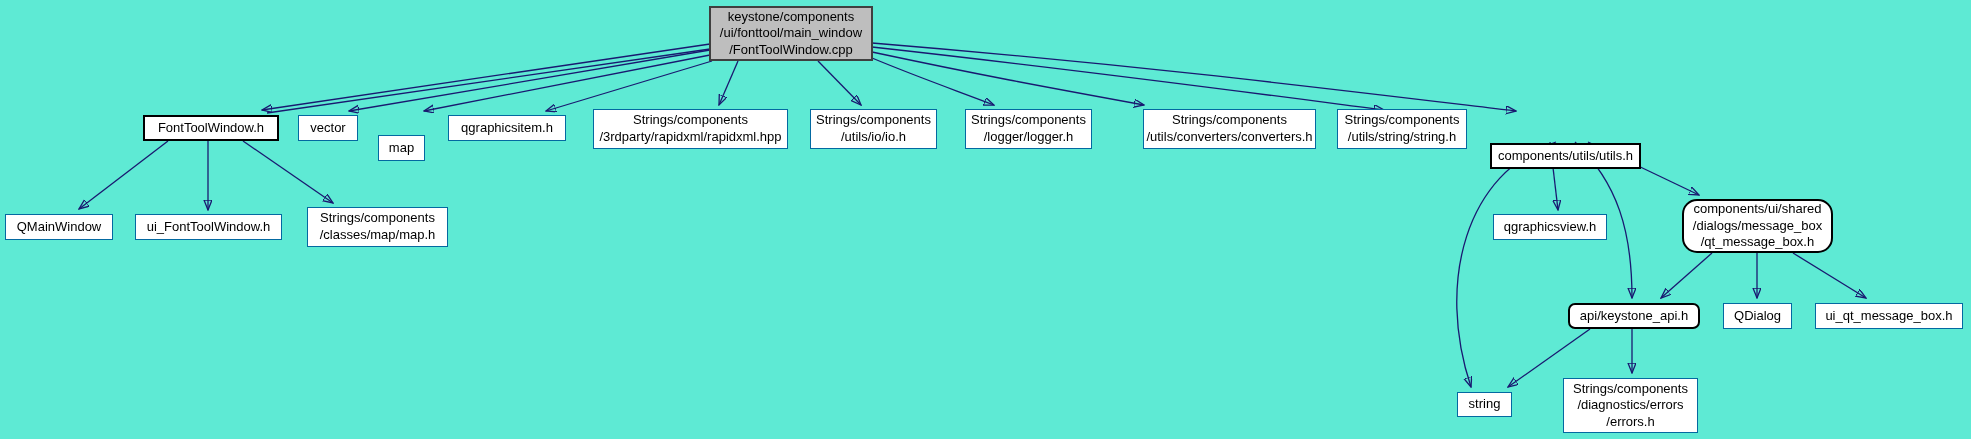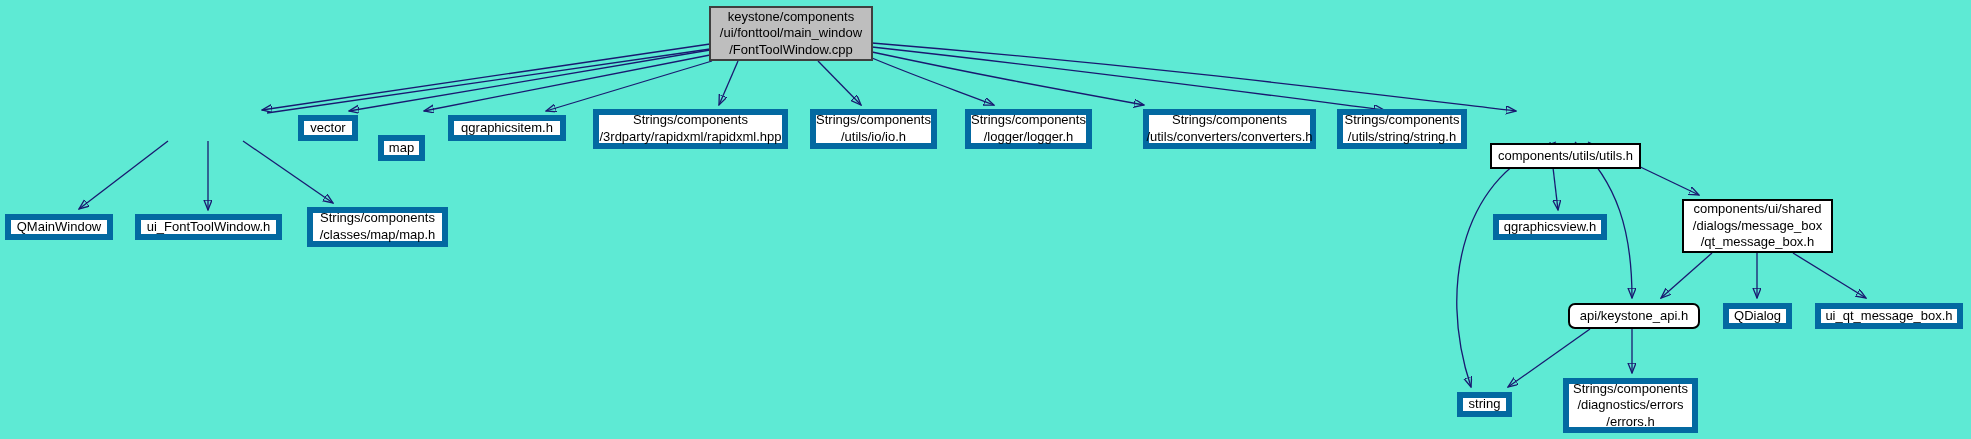--- a/index.html
+++ b/index.html
@@ -10,21 +10,21 @@
     font-family:"Liberation Sans", sans-serif;
     overflow:hidden;
   }
   #edges{position:absolute;left:0;top:0;width:1971px;height:439px;z-index:1;}
   #edges path{fill:none;stroke:#191970;stroke-width:1.3px;}
   .node{
     position:absolute;z-index:2;
     display:flex;align-items:center;justify-content:center;
     box-sizing:border-box;
     background:#ffffff;
-    border:6px solid #0369a1;
+    border:1px solid #0369a1;
     color:#000000;
     font-size:13px;line-height:1.28;
     text-align:center;
     white-space:pre-line;
     padding:0 2px;
   }
   .node.link{border:2px solid #000000;}
   .node.root{background:#bebebe;border:2px solid #3f3f3f;}
 </style>
 </head>
@@ -64,20 +64,21 @@
     <path d="M1793,253 L1866,298" marker-end="url(#arrow)"></path>
 
     <path d="M1590,329 L1508,387" marker-end="url(#arrow)"></path>
     <path d="M1632,329 L1632,373" marker-end="url(#arrow)"></path>
   </svg>
 
   <div class="node root" style="left:709px;top:6px;width:164px;height:55px;">keystone/components
 /ui/fonttool/main_window
 /FontToolWindow.cpp</div>
 
+  <div class="node link" style="left:143px;top:115px;width:136px;height:26px;">FontToolWindow.h</div>
 
   <div class="node" style="left:298px;top:115px;width:60px;height:26px;">vector</div>
 
   <div class="node" style="left:378px;top:115px;width:47px;height:26px;margin-top:20px;">map</div>
 
   <div class="node" style="left:448px;top:115px;width:118px;height:26px;text-align:right;">qgraphicsitem.h</div>
 
   <div class="node" style="left:593px;top:109px;width:195px;height:40px;">Strings/components
 /3rdparty/rapidxml/rapidxml.hpp</div>
 
@@ -97,21 +98,21 @@
 
   <div class="node" style="left:5px;top:214px;width:108px;height:26px;">QMainWindow</div>
 
   <div class="node" style="left:135px;top:214px;width:147px;height:26px;">ui_FontToolWindow.h</div>
 
   <div class="node" style="left:307px;top:207px;width:141px;height:40px;">Strings/components
 /classes/map/map.h</div>
 
   <div class="node" style="left:1493px;top:214px;width:114px;height:26px;">qgraphicsview.h</div>
 
-  <div class="node link" style="left:1682px;top:199px;width:151px;height:54px;">components/ui/shared
+  <div class="node link" style="left:1682px;top:199px;width:151px;height:54px;border-radius:15px;">components/ui/shared
 /dialogs/message_box
 /qt_message_box.h</div>
 
   <div class="node link" style="left:1568px;top:303px;width:132px;height:26px;border-radius:7px;">api/keystone_api.h</div>
 
   <div class="node" style="left:1723px;top:303px;width:69px;height:26px;">QDialog</div>
 
   <div class="node" style="left:1815px;top:303px;width:148px;height:26px;">ui_qt_message_box.h</div>
 
   <div class="node" style="left:1457px;top:392px;width:55px;height:25px;">string</div>

